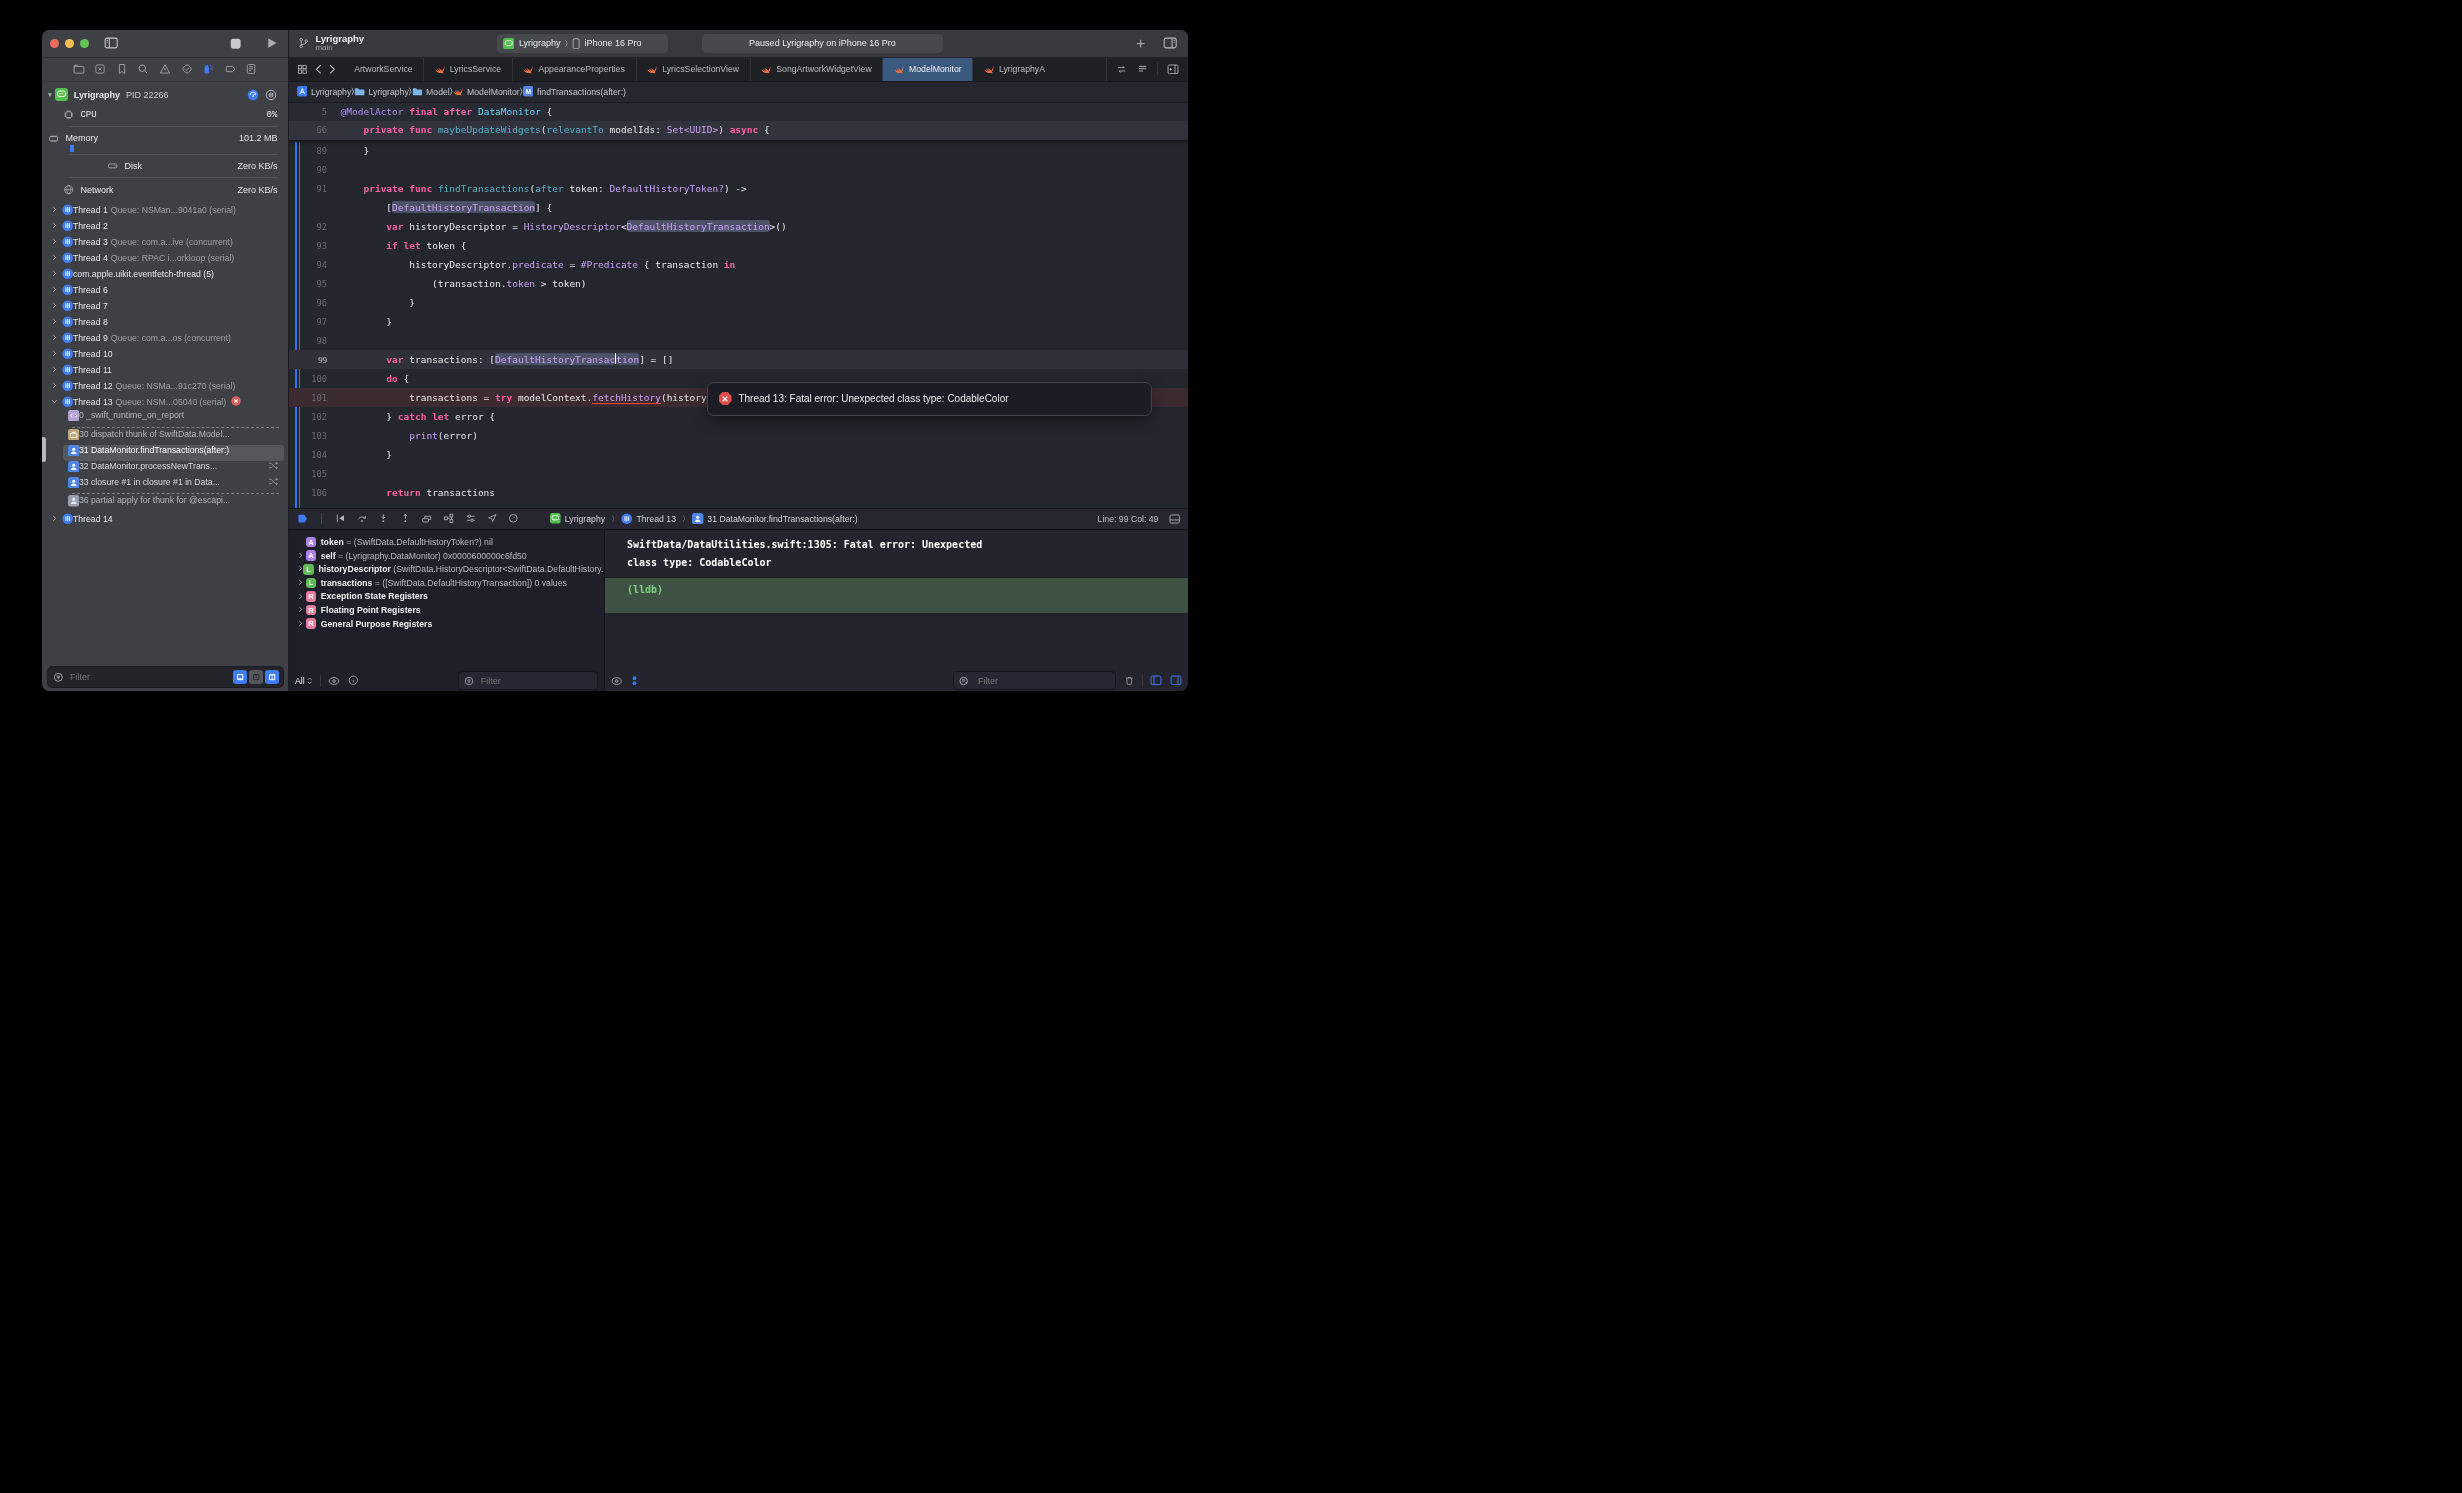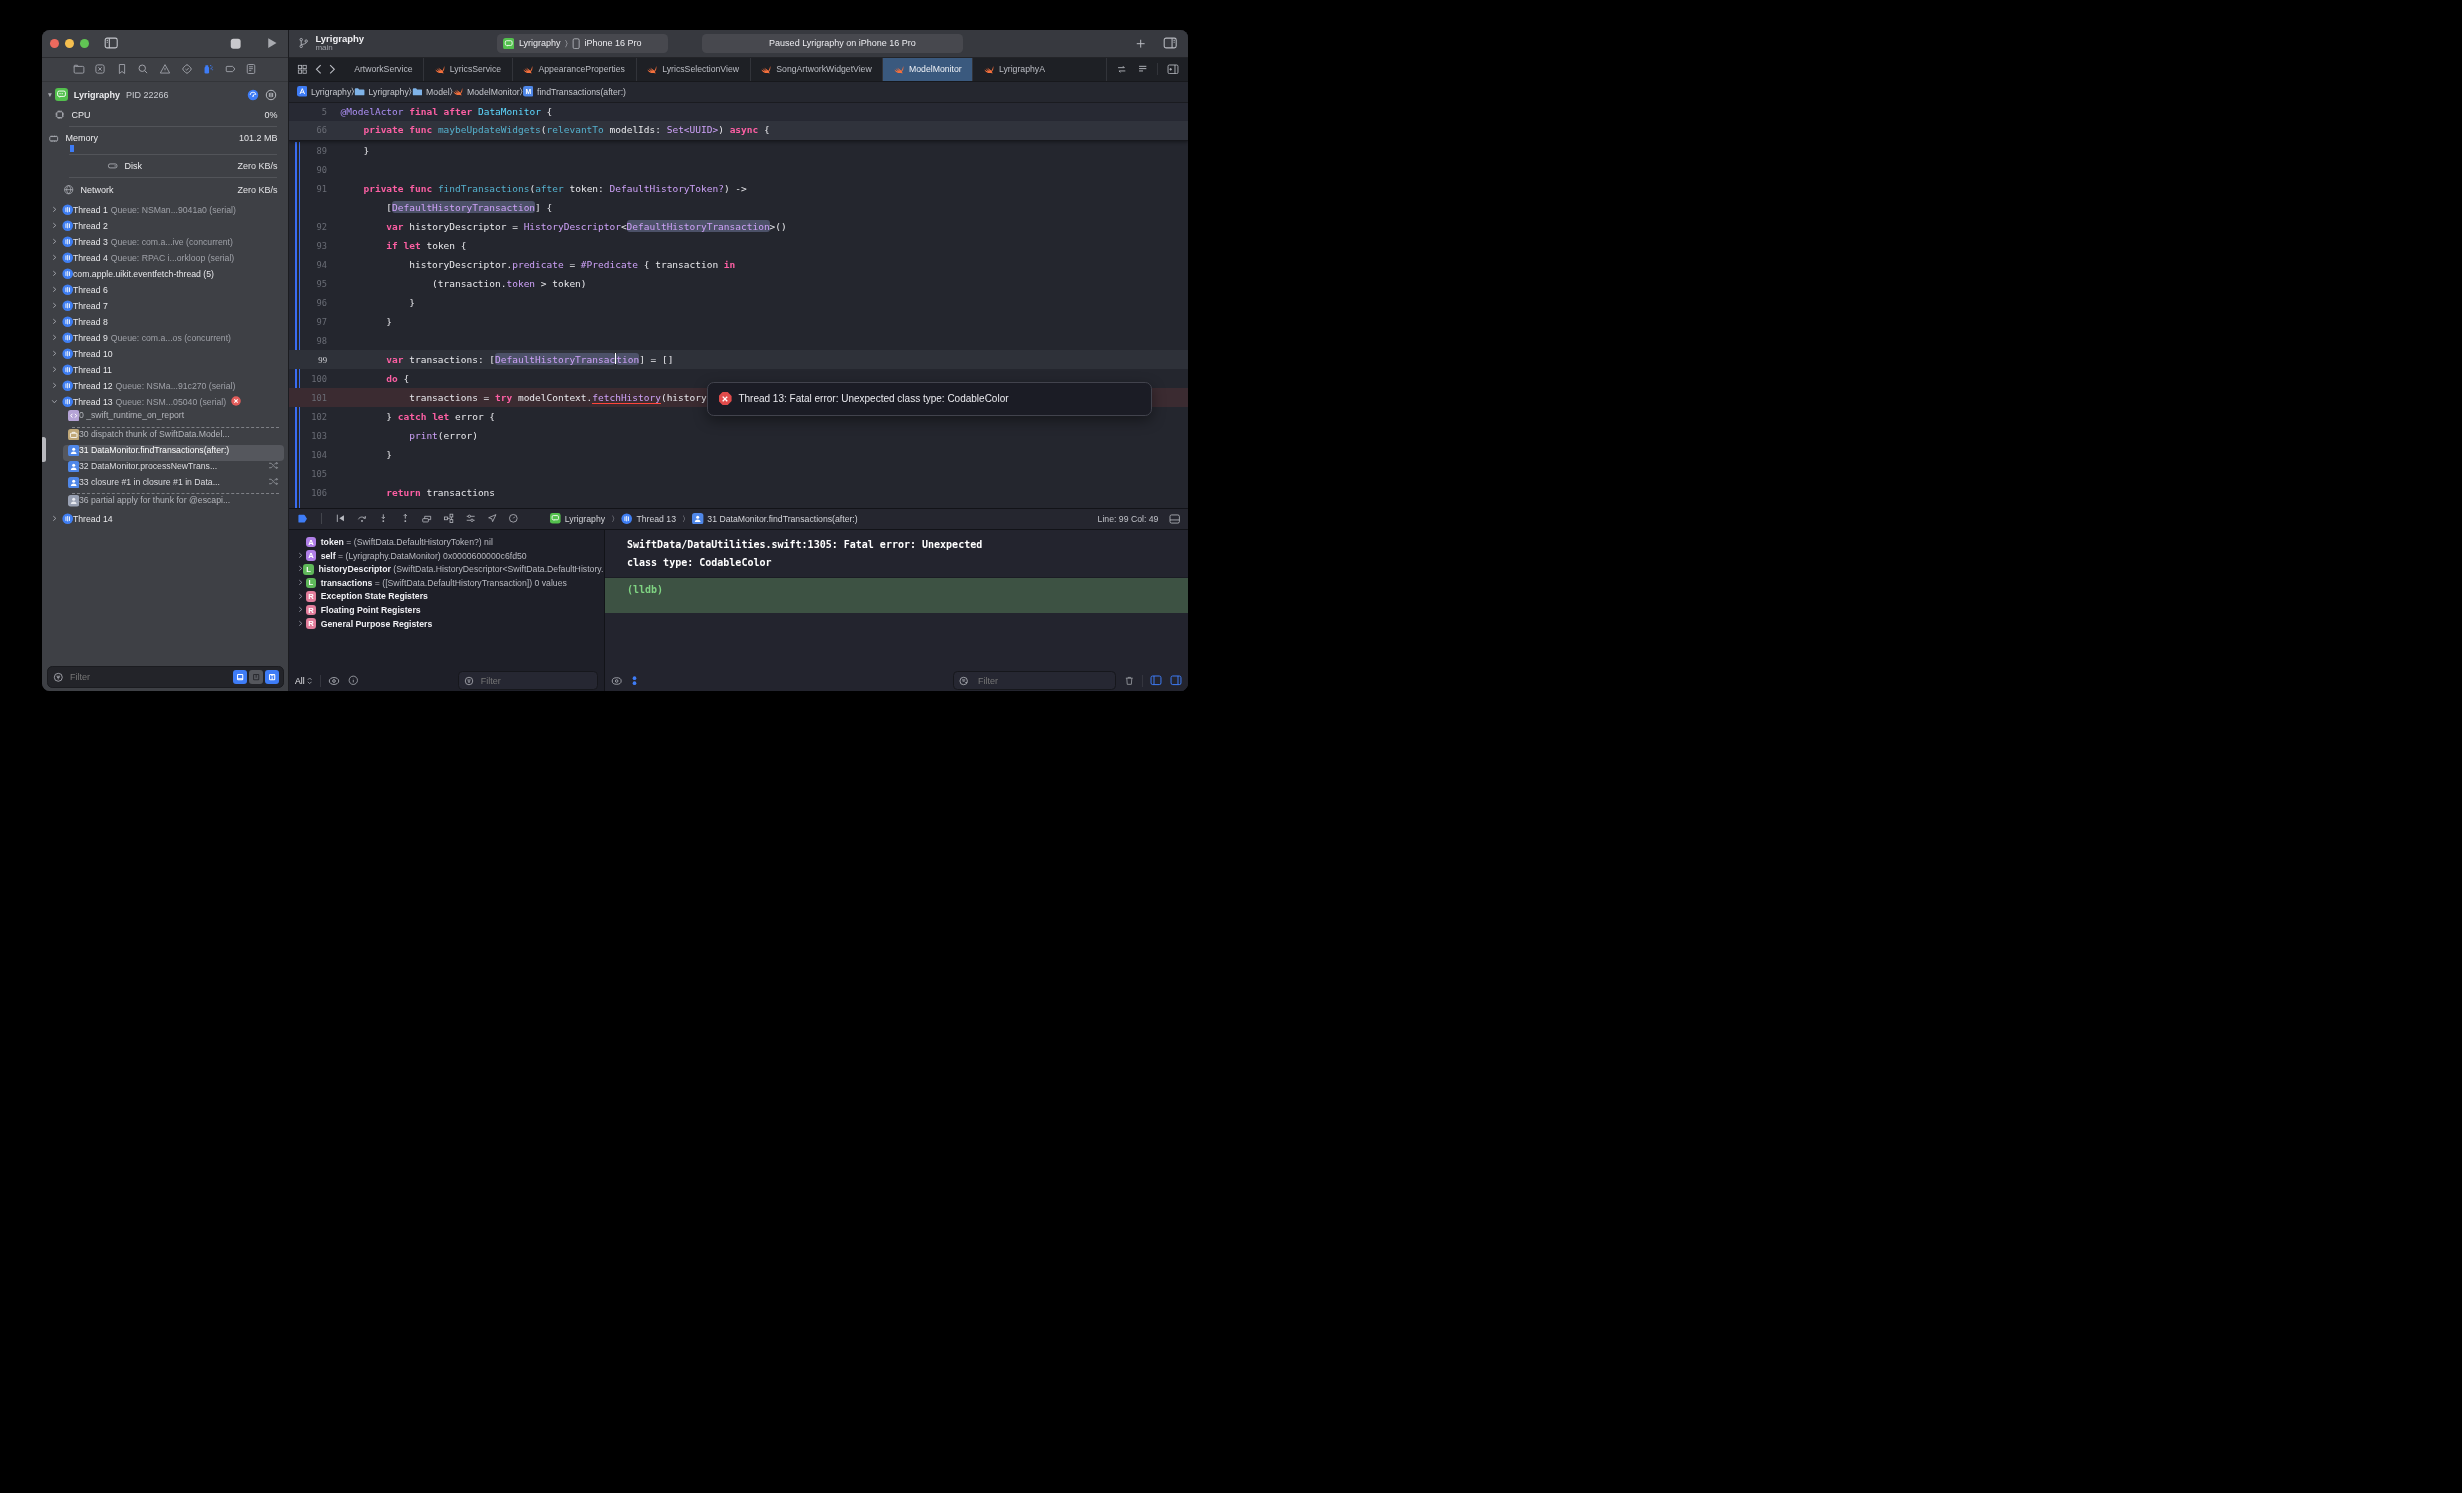--- a/index.html
+++ b/index.html
@@ -40,21 +40,21 @@
   .handle{position:absolute;left:-1.5px;top:407px;width:5.3px;height:25px;border-radius:3px;background:#b8b9be;}
   
   .main{flex:1;display:flex;flex-direction:column;min-width:0;background:#24262e;}
   .toolbar{height:26.5px;background:#37393f;border-bottom:0.8px solid #232428;display:flex;align-items:center;position:relative;flex:none;}
   .scheme{display:flex;align-items:center;margin-left:9px;color:#c9cbd1;}
   .scheme .names{margin-left:6px;line-height:1.1;}
   .scheme .n1{font-size:9.5px;color:#f0f0f3;font-weight:700;}
   .scheme .n2{font-size:8px;color:#9fa1a8;}
   .pill{position:absolute;top:3.8px;height:19px;background:#47484e;border-radius:4.5px;display:flex;align-items:center;font-size:9px;color:#ececf0;}
   .pill.dest{left:208px;width:159px;padding:0 6px;}
-  .pill.status{left:413px;width:241px;justify-content:center;padding-left:20px;}
+  .pill.status{left:413px;width:241px;justify-content:center;}
   .pill .sep{color:#a7a9af;margin:0 4.5px;font-size:8.3px;}
   .tbicons{position:absolute;right:10.6px;top:0;height:26.5px;display:flex;align-items:center;gap:16.7px;color:#c6c8ce;}
   
   .tabbar{height:23px;background:#1e2025;display:flex;align-items:stretch;flex:none;border-bottom:0.8px solid #17181c;}
   .tabnav{display:flex;align-items:center;gap:7.6px;padding:0 7.6px;color:#8f9198;}
   .tab{display:flex;align-items:center;justify-content:center;gap:4.5px;font-size:8.7px;color:#bcbec5;border-right:0.8px solid #32343a;padding:0 10.6px;white-space:nowrap;overflow:hidden;}
   .tab.sel{background:#3a597e;color:#eef1f6;}
   .tabright{margin-left:auto;display:flex;align-items:center;gap:9px;padding:0 9px;color:#9fa1a8;border-left:0.8px solid #32343a;flex:none;}
   
   .jumpbar{height:20px;background:#25272f;display:flex;align-items:center;font-size:8.7px;color:#c6c8ce;padding:0 7.6px;flex:none;border-bottom:0.8px solid #1a1b20;}
@@ -221,21 +221,21 @@
               </svg>
             </span>
         <span class="icon" style="margin-left:6px">
               <svg width="12" height="12" viewBox="0 0 16 16" fill="none" stroke="#c6c8ce" stroke-width="1.2">
                 <circle cx="8" cy="8" r="6.3"></circle>
                 <path d="M5.8 5.4v5.2M8 4.8v6.4M10.2 5.4v5.2"></path>
               </svg>
             </span>
       </div>
       <div id="gauges">
-            <div class="prow" style="padding-left: 12px;">
+            <div class="prow" style="padding-left: 21px; font-family: Liberation Mono, monospace;">
               <span class="icon">
                 <svg width="11.4" height="11.4" viewBox="0 0 16 16" fill="none" stroke="#b9bbc2" stroke-width="1.1">
                   <rect x="4" y="4" width="8" height="8" rx="1.4"></rect>
                   <path d="M6 4V2.2M8 4V2.2M10 4V2.2M6 13.8V12M8 13.8V12M10 13.8V12M4 6H2.2M4 8H2.2M4 10H2.2M13.8 6H12M13.8 8H12M13.8 10H12"></path>
                 </svg>
               </span>
               <span class="lab">CPU</span>
               <span class="val">0%</span>
             </div>
             <div class="pdiv"></div>

